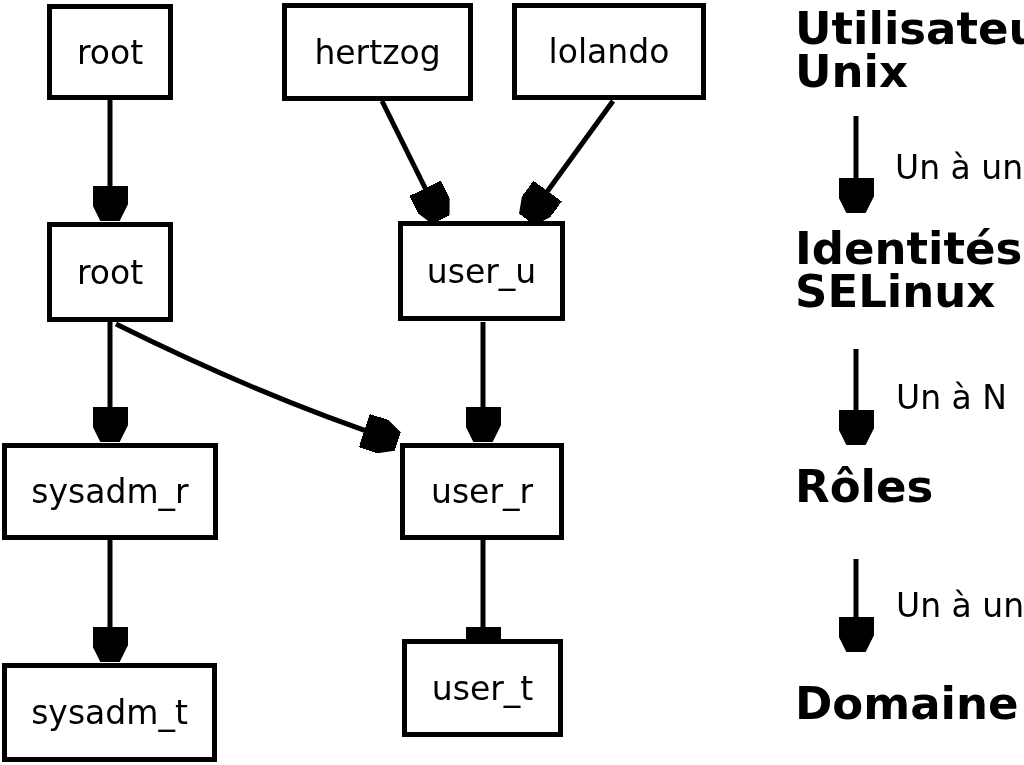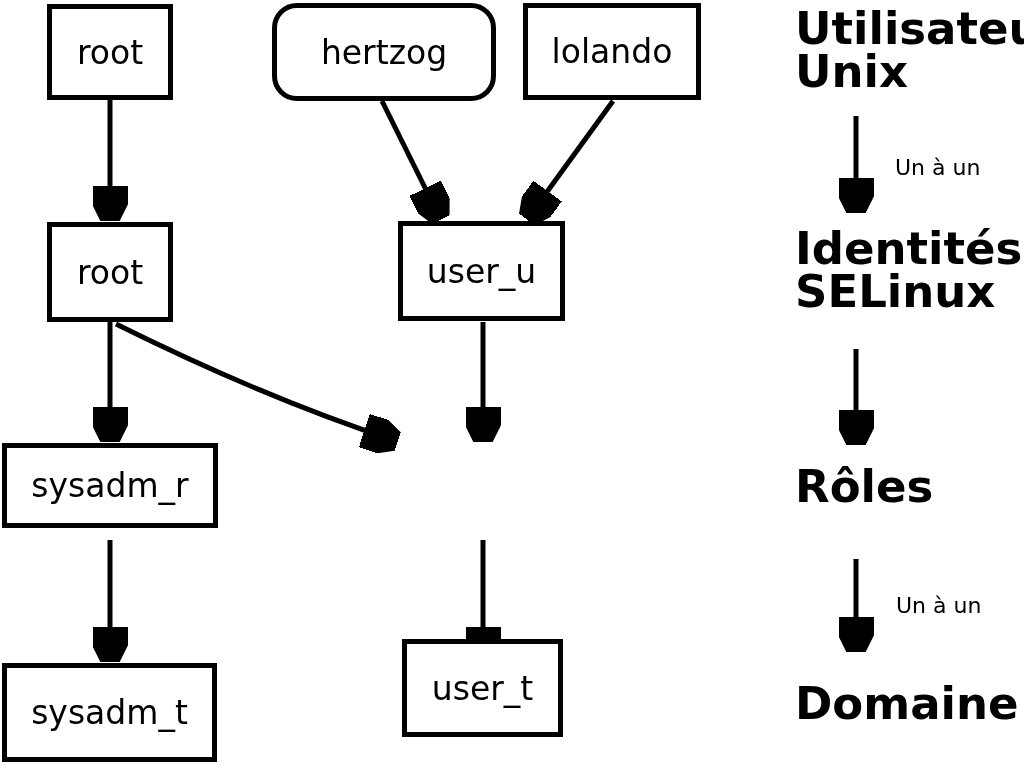--- a/index.html
+++ b/index.html
@@ -37,31 +37,31 @@
   }
   .legend-level{
     position:absolute;
     font-size:45px;
     font-weight:bold;
     line-height:43px;
     white-space:pre-line;
   }
   .legend-rel{
     position:absolute;
-    font-size:22px;
+    font-size:33px;
     line-height:43px;
     white-space:nowrap;
   }
   
   #n-root-unix    {left:47px; top:4px;   width:126px;height:96px;}
-  #n-hertzog      {left:272px;top:3px;   width:224px;height:98px;border-radius:25px;}
-  #n-lolando      {left:523px;top:3px;   width:178px;height:97px;}
+  #n-hertzog      {left:282px;top:3px;   width:191px;height:98px;}
+  #n-lolando      {left:512px;top:3px;   width:194px;height:97px;}
   #n-root-selinux {left:47px; top:222px; width:126px;height:100px;}
   #n-user-u       {left:398px;top:221px; width:167px;height:100px;text-align:right;}
-  #n-sysadm-r     {left:2px;  top:443px; width:216px;height:85px;}
+  #n-sysadm-r     {left:2px;  top:443px; width:216px;height:97px;}
   #n-user-r       {left:400px;top:443px; width:164px;height:97px;}
   #n-sysadm-t     {left:2px;  top:663px; width:215px;height:99px;}
   #n-user-t       {left:402px;top:639px; width:161px;height:98px;}
   
   #lg-users      {left:795px;top:7px;}
   #lg-rel1       {left:895px;top:146px;}
   #lg-identities {left:795px;top:227px;}
   #lg-rel2       {left:896px;top:376px;}
   #lg-roles      {left:795px;top:465px;}
   #lg-rel3       {left:896px;top:584px;}
@@ -102,29 +102,33 @@
   </div>
   <div class="node" id="n-root-selinux">
     <span>root</span>
   </div>
   <div class="node" id="n-user-u">
     <span>user_u</span>
   </div>
   <div class="node" id="n-sysadm-r">
     <span>sysadm_r</span>
   </div>
+  <div class="node" id="n-user-r">
+    <span>user_r</span>
+  </div>
   <div class="node" id="n-sysadm-t">
     <span>sysadm_t</span>
   </div>
   <div class="node" id="n-user-t">
     <span>user_t</span>
   </div>
 
   <div class="legend-level" id="lg-users">Utilisateurs
 Unix</div>
   <div class="legend-rel" id="lg-rel1">Un à un</div>
   <div class="legend-level" id="lg-identities">Identités
 SELinux</div>
+  <div class="legend-rel" id="lg-rel2">Un à N</div>
   <div class="legend-level" id="lg-roles">Rôles</div>
   <div class="legend-rel" id="lg-rel3">Un à un</div>
   <div class="legend-level" id="lg-domain">Domaine</div>
 
 </div>
 
 </body></html>

